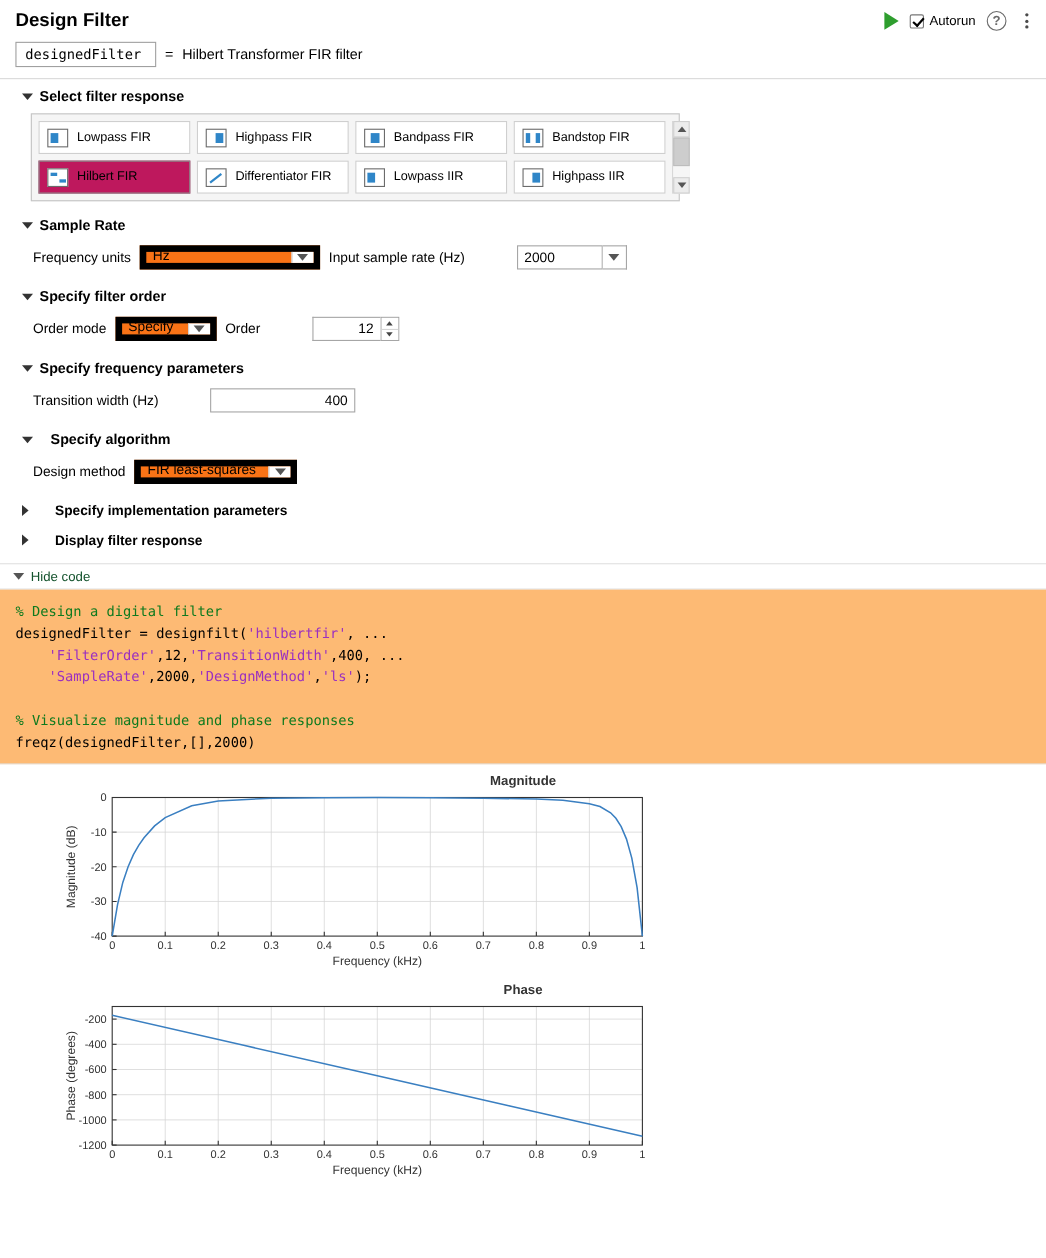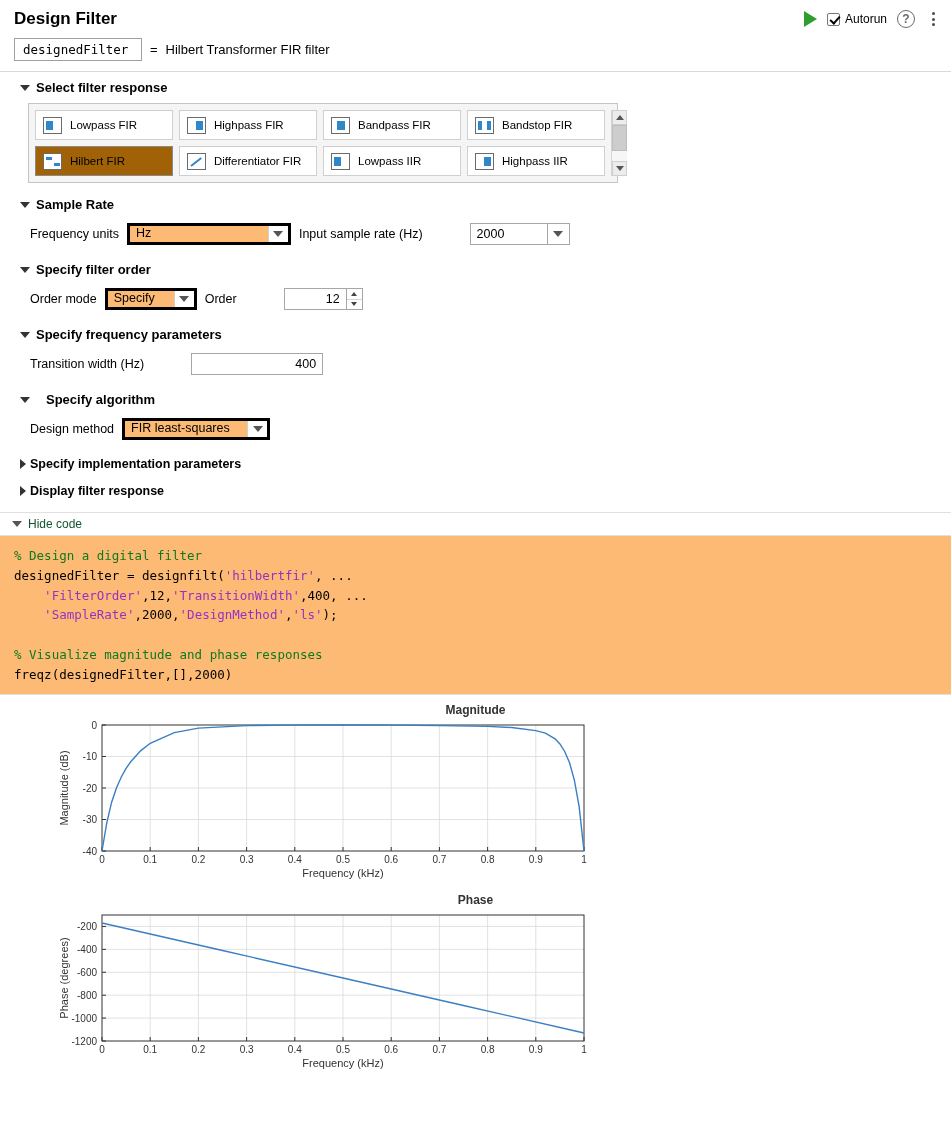--- a/index.html
+++ b/index.html
@@ -129,21 +129,21 @@
     height: 30px;
     background: #fff;
     border: 1px solid #cfcfcf;
     display: flex; align-items: center; gap: 8px;
     padding-left: 7px;
     font-size: 11.5px;
     cursor: pointer;
   }
   .gal-item.selected {
     border: 1px solid #8a8a8a;
-    background: #a16207;
+    background: #be185d;
   }
   .gal-icon {
     width: 19px; height: 17px;
     border: 1px solid #6b6b6b;
     background: #fff;
     position: relative;
     flex: 0 0 auto;
   }
   .gal-icon i {
     position: absolute;
@@ -175,23 +175,23 @@
     display: flex; align-items: center;
     padding-left: 30px;
     margin-top: 2px;
     font-size: 12.5px;
     gap: 8px;
     height: 28px;
   }
   .lbl { font-size: 12.5px; color: #000; }
   .select {
     height: 22px;
-    border: 3px solid #000000;
-    background: #fdba74;
-    display: flex; align-items: flex-start;
+    border: 6px solid #000000;
+    background: #f97316;
+    display: flex; align-items: flex-end;
     padding-left: 6px;
     position: relative;
     font-size: 12.5px;
     cursor: pointer;
   }
   .select .arrow {
     position: absolute; right: 0; top: 0; bottom: 0;
     width: 20px;
     display: flex; align-items: center; justify-content: center;
     border-left: 1px solid #cfcfcf;
@@ -235,21 +235,21 @@
     background: #fff;
     display: flex; align-items: center; justify-content: center;
     cursor: pointer;
   }
   .spin-btn + .spin-btn { border-top: 1px solid #d5d5d5; }
   .spin-up { width:0;height:0;border-left:3.5px solid transparent;border-right:3.5px solid transparent;border-bottom:4px solid #444; }
   .spin-dn { width:0;height:0;border-left:3.5px solid transparent;border-right:3.5px solid transparent;border-top:4px solid #444; }
   .tw-input { width: 132px; }
 
   .subsection-head {
-    display: flex; align-items: center; gap: 4px;
+    display: flex; align-items: center; gap: 24px;
     padding: 7px 0 6px 20px;
     font-size: 12.5px;
     font-weight: bold;
     cursor: pointer;
   }
 
   
   .codebar {
     display: flex; align-items: center; gap: 6px;
     padding: 4px 0 4px 12px;

